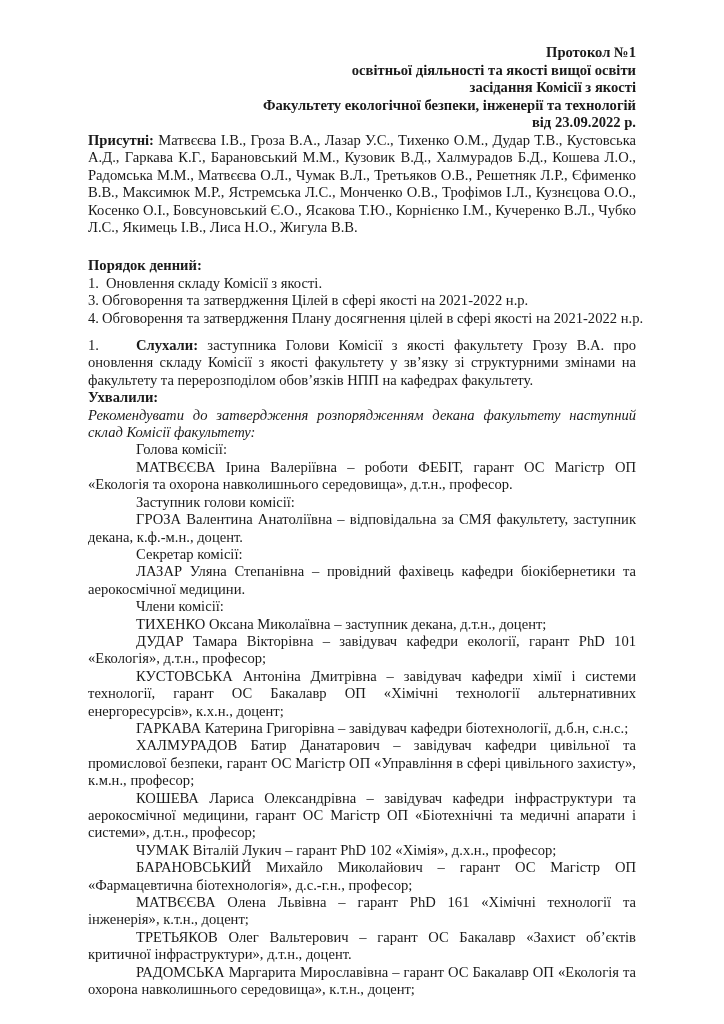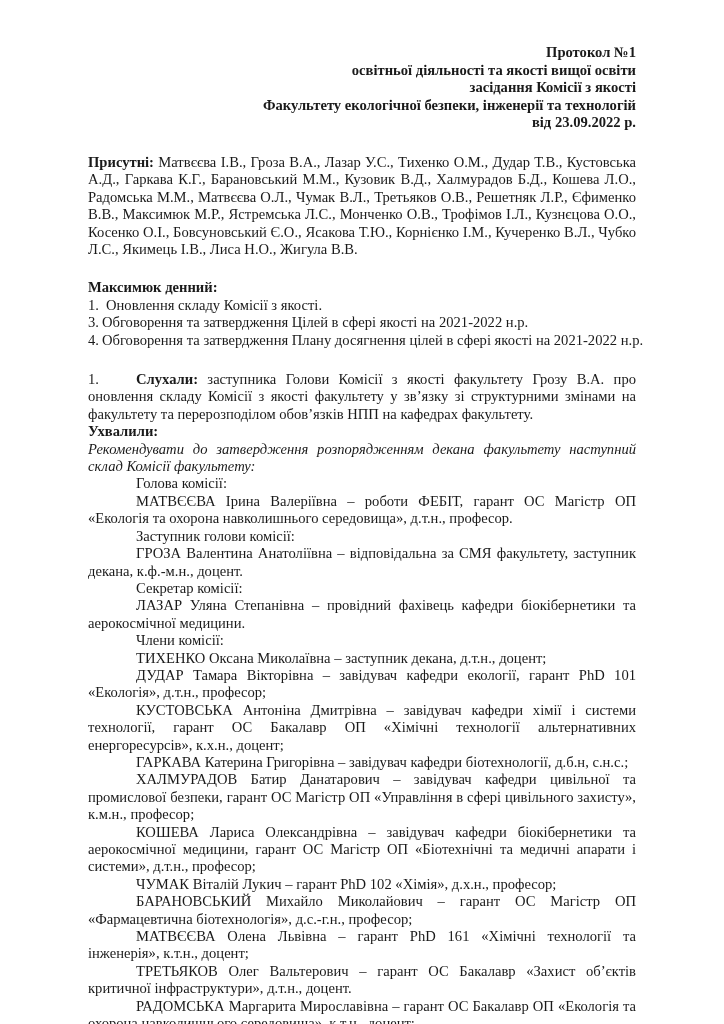--- a/index.html
+++ b/index.html
@@ -3,27 +3,27 @@
   <meta charset="utf-8">
   <style>
     html, body { margin: 0; padding: 0; background: #ffffff; }
     body {
       width: 724px; height: 1024px; overflow: hidden; position: relative;
       font-family: "Liberation Serif", serif; color: #1a1a1a;
     }
     .page { position: absolute; left: 88px; top: 44px; width: 548px; font-size: 14.6px; line-height: 17.4px; }
     .title { text-align: right; font-weight: bold; line-height: 17.6px; margin-bottom: 0; }
     .title div { white-space: nowrap; }
-    .present { margin-top: 22px; text-align: justify; }
+    .present { text-align: justify; }
     .b { font-weight: bold; }
     .agenda { margin-top: 21px; }
     .agenda-item { white-space: nowrap; }
     .agenda-item .num { display: inline-block; width: 14px; }
     .agenda-item.first .num { width: 18px; }
-    .section { margin-top: 22px; text-align: justify; }
+    .section { margin-top: 10px; text-align: justify; }
     .just { text-align: justify; font-style: italic; }
     .sub-h { font-weight: normal; padding-left: 48px; }
     .entry { text-align: justify; text-indent: 48px; }
     .section-num { display: inline-block; width: 48px; text-indent: 0; }
   </style>
 </head>
 <body>
 
 <div class="page">
   <div class="title">
@@ -32,21 +32,21 @@
     <div>засідання Комісії з якості</div>
     <div>Факультету екологічної безпеки, інженерії та технологій</div>
     <div>від 23.09.2022 р.</div>
   </div>
 
   <div class="present">
     <span class="b">Присутні:</span><span> Матвєєва І.В., Гроза В.А., Лазар У.С., Тихенко О.М., Дудар Т.В., Кустовська А.Д., Гаркава К.Г., Барановський М.М., Кузовик В.Д., Халмурадов Б.Д., Кошева Л.О., Радомська М.М., Матвєєва О.Л., Чумак В.Л., Третьяков О.В., Решетняк Л.Р., Єфименко В.В., Максимюк М.Р., Ястремська Л.С., Монченко О.В., Трофімов І.Л., Кузнєцова О.О., Косенко О.І., Бовсуновський Є.О., Ясакова Т.Ю., Корнієнко І.М., Кучеренко В.Л., Чубко Л.С., Якимець І.В., Лиса Н.О., Жигула В.В.</span>
   </div>
 
   <div class="agenda">
-    <div class="b">Максимюк денний:</div>
+    <div class="b">Порядок денний:</div>
     <div class="agenda-item first"><span class="num">1.</span><span>Оновлення складу Комісії з якості.</span></div>
     <div class="agenda-item"><span class="num">3.</span><span>Обговорення та затвердження Цілей в сфері якості на 2021-2022 н.р.</span></div>
     <div class="agenda-item"><span class="num">4.</span><span>Обговорення та затвердження Плану досягнення цілей в сфері якості на 2021-2022 н.р.</span></div>
   </div>
 
   <div class="section">
     <span class="section-num">1.</span><span class="b">Слухали:</span><span> заступника Голови Комісії з якості факультету Грозу В.А. про оновлення складу Комісії з якості факультету у зв’язку зі структурними змінами на факультету та перерозподілом обов’язків НПП на кафедрах факультету.</span>
   </div>
   <div class="b">Ухвалили:</div>
   <div class="just">Рекомендувати до затвердження розпорядженням декана факультету  наступний склад Комісії факультету:</div>
@@ -59,19 +59,19 @@
 
   <div class="sub-h">Секретар комісії:</div>
   <div class="entry">ЛАЗАР Уляна Степанівна  – провідний фахівець кафедри біокібернетики та аерокосмічної медицини.</div>
 
   <div class="sub-h">Члени комісії:</div>
   <div class="entry">ТИХЕНКО Оксана Миколаївна – заступник декана, д.т.н., доцент;</div>
   <div class="entry">ДУДАР Тамара Вікторівна – завідувач кафедри екології, гарант PhD 101 «Екологія», д.т.н., професор;</div>
   <div class="entry">КУСТОВСЬКА Антоніна Дмитрівна – завідувач кафедри хімії і системи технології, гарант ОС Бакалавр ОП «Хімічні технології альтернативних енергоресурсів», к.х.н., доцент;</div>
   <div class="entry">ГАРКАВА Катерина Григорівна – завідувач кафедри біотехнології, д.б.н, с.н.с.;</div>
   <div class="entry">ХАЛМУРАДОВ Батир Данатарович – завідувач кафедри цивільної та промислової безпеки, гарант ОС Магістр ОП «Управління в сфері цивільного захисту», к.м.н., професор;</div>
-  <div class="entry">КОШЕВА Лариса Олександрівна – завідувач кафедри біокібернетики та аерокосмічної медицини, гарант ОС Магістр ОП «Біотехнічні та медичні апарати і системи», д.т.н., професор;</div>
+  <div class="entry">КОШЕВА Лариса Олександрівна – завідувач кафедри інфраструктури та аерокосмічної медицини, гарант ОС Магістр ОП «Біотехнічні та медичні апарати і системи», д.т.н., професор;</div>
   <div class="entry">ЧУМАК Віталій Лукич – гарант PhD 102 «Хімія», д.х.н., професор;</div>
   <div class="entry">БАРАНОВСЬКИЙ Михайло Миколайович – гарант ОС Магістр ОП «Фармацевтична біотехнологія», д.с.-г.н., професор;</div>
   <div class="entry">МАТВЄЄВА Олена Львівна – гарант PhD 161 «Хімічні технології та інженерія», к.т.н., доцент;</div>
   <div class="entry">ТРЕТЬЯКОВ Олег Вальтерович – гарант ОС Бакалавр «Захист об’єктів критичної інфраструктури», д.т.н., доцент.</div>
   <div class="entry">РАДОМСЬКА Маргарита Мирославівна – гарант ОС Бакалавр ОП «Екологія та охорона навколишнього середовища», к.т.н., доцент;</div>
 </div>
 
 </body></html>

